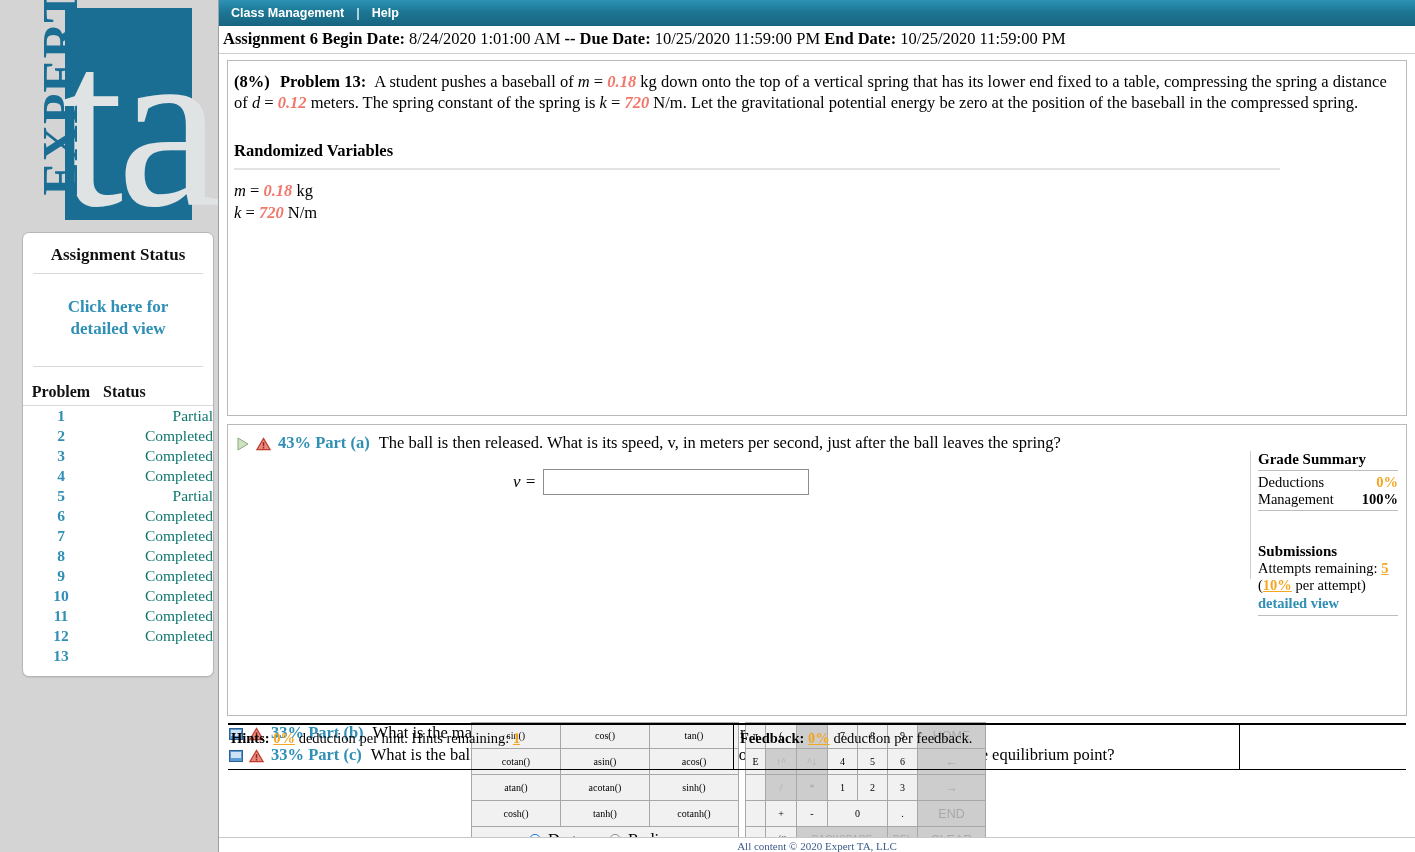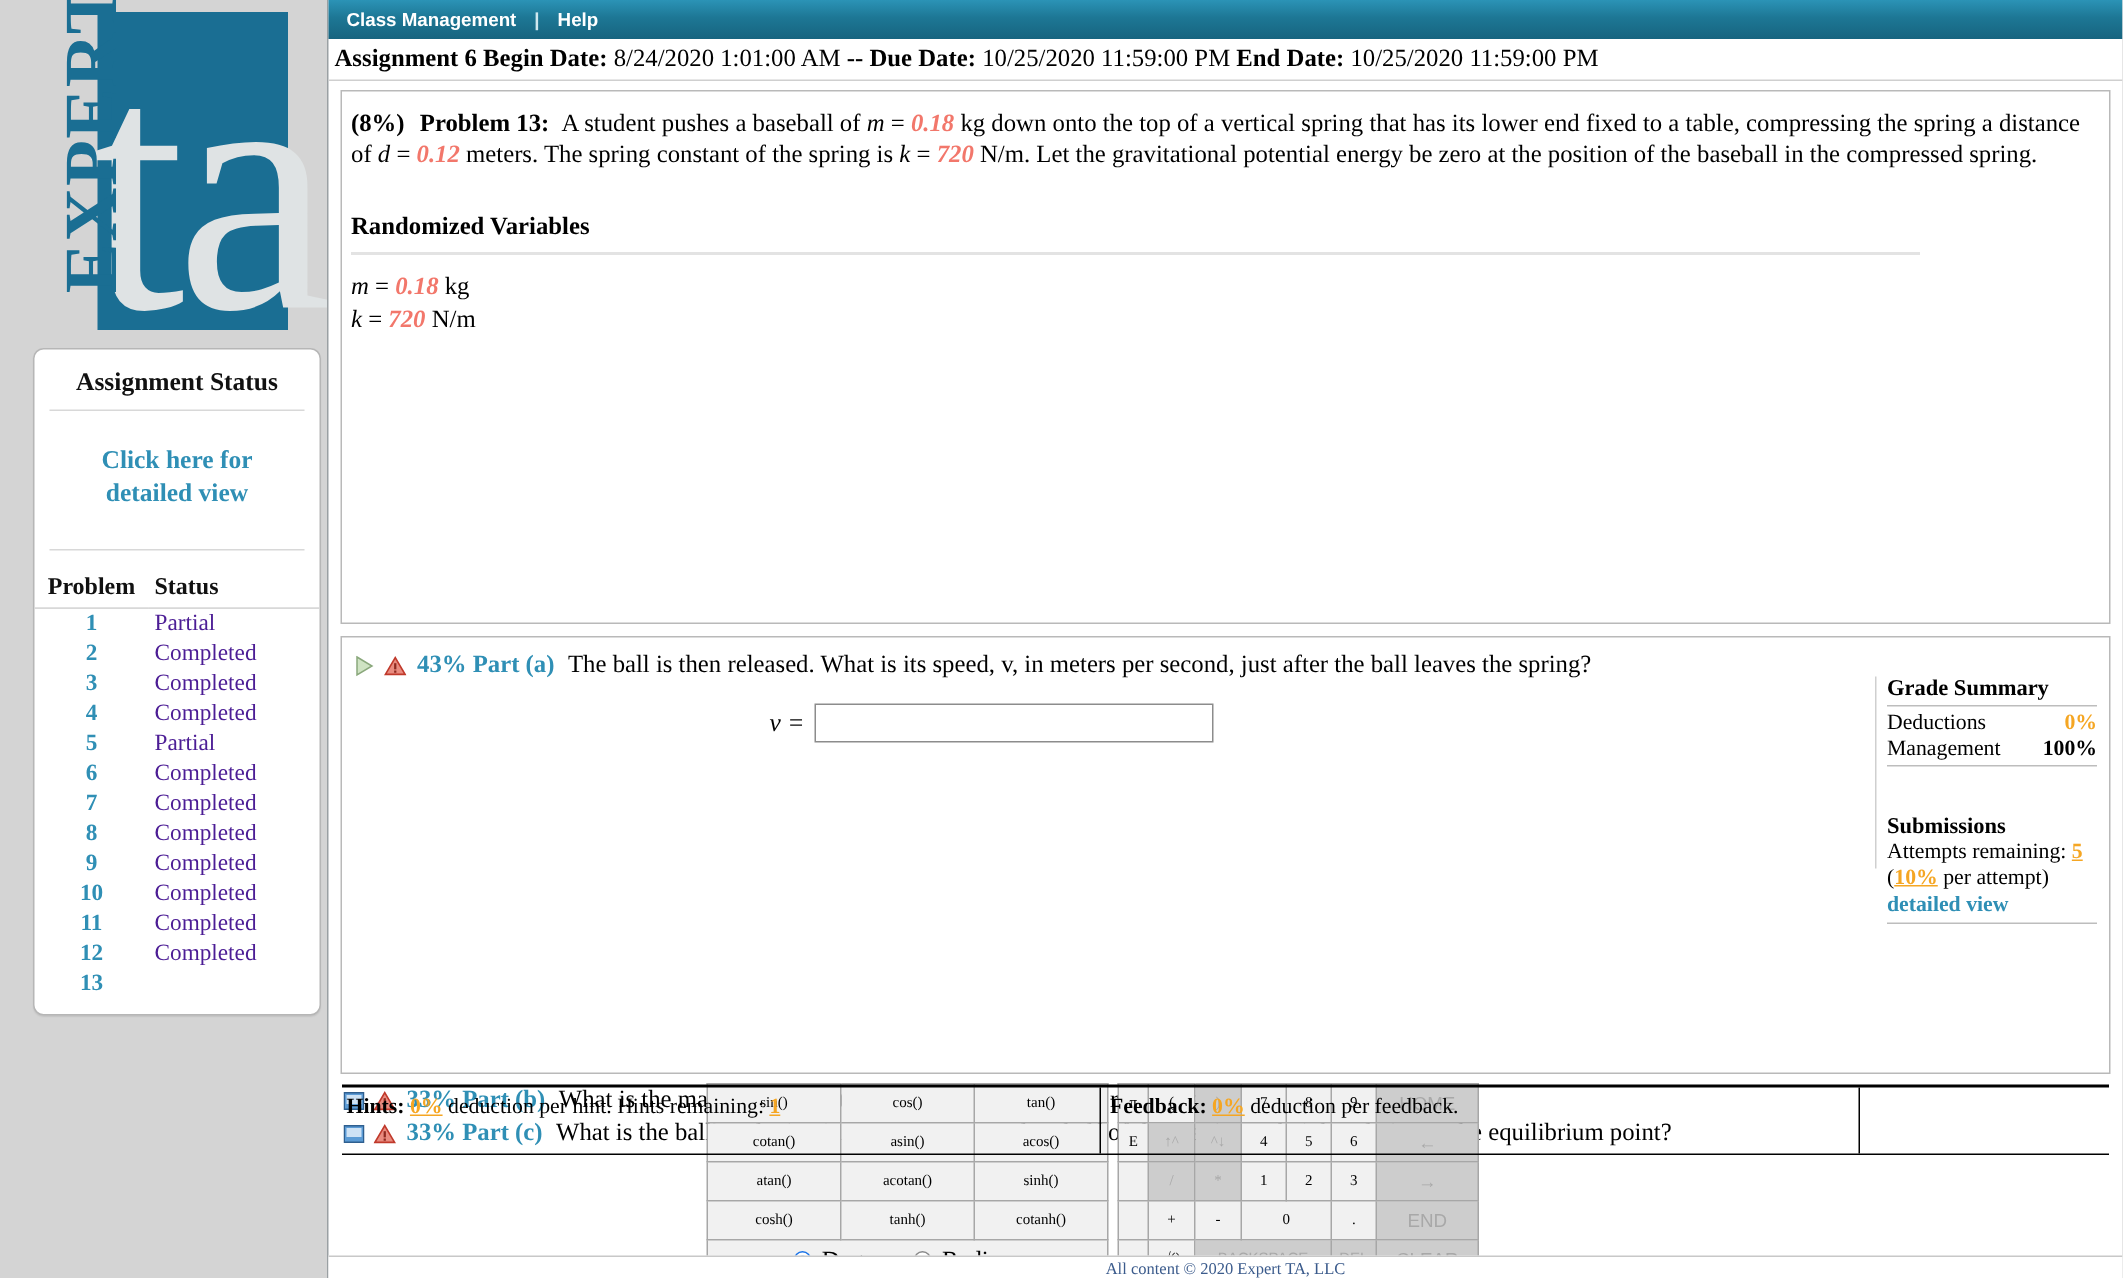--- a/index.html
+++ b/index.html
@@ -77,21 +77,21 @@
     padding: 2px 0 3px 0;
   }
   #prob-table th.c-num { width: 76px; text-align: center; }
   #prob-table th.c-st { text-align: left; padding-left: 4px; }
   #prob-table .head-rule td { border-bottom: 1px solid #d8d8d8; height: 1px; padding: 0; }
   #prob-table td { font-size: 15.5px; padding: 1px 0; }
   #prob-table td.num {
     text-align: center; color: #2f8fb5; font-weight: bold; width: 76px;
     cursor: pointer;
   }
-  #prob-table td.st { color: #4c1d95; padding-left: 4px; }
+  #prob-table td.st { color: #0f766e; padding-left: 4px; text-align: right; }
 
   
   #main {
     position: absolute; left: 218px; top: 0; width: 1197px; height: 852px;
     background: #ffffff;
     border-left: 1px solid #9aa0a3;
   }
   #navbar {
     height: 26px;
     background: linear-gradient(to bottom, #2b93b6 0%, #1d7795 45%, #17647f 100%);

